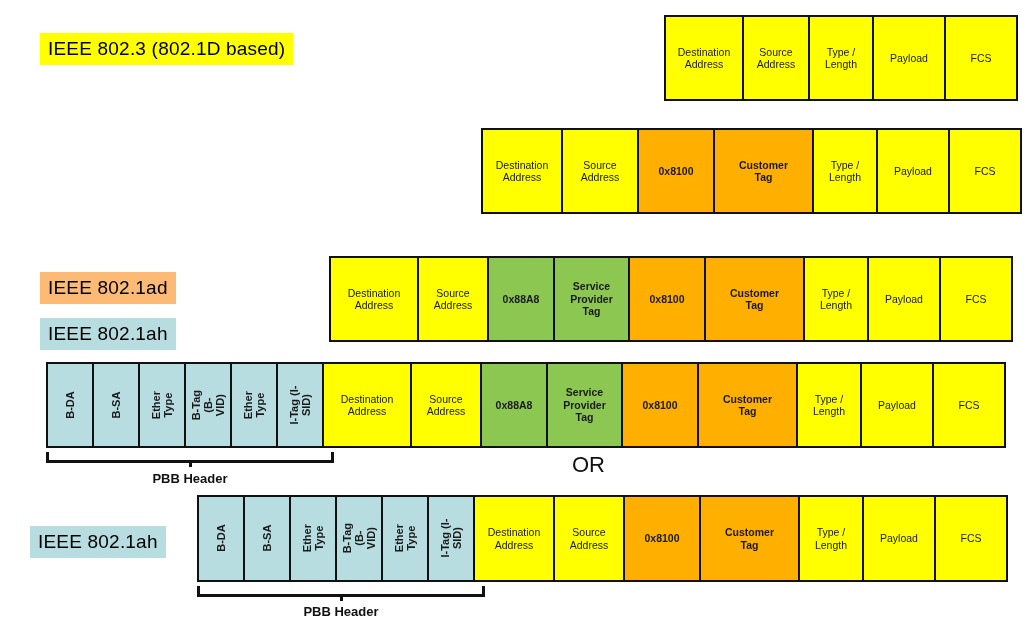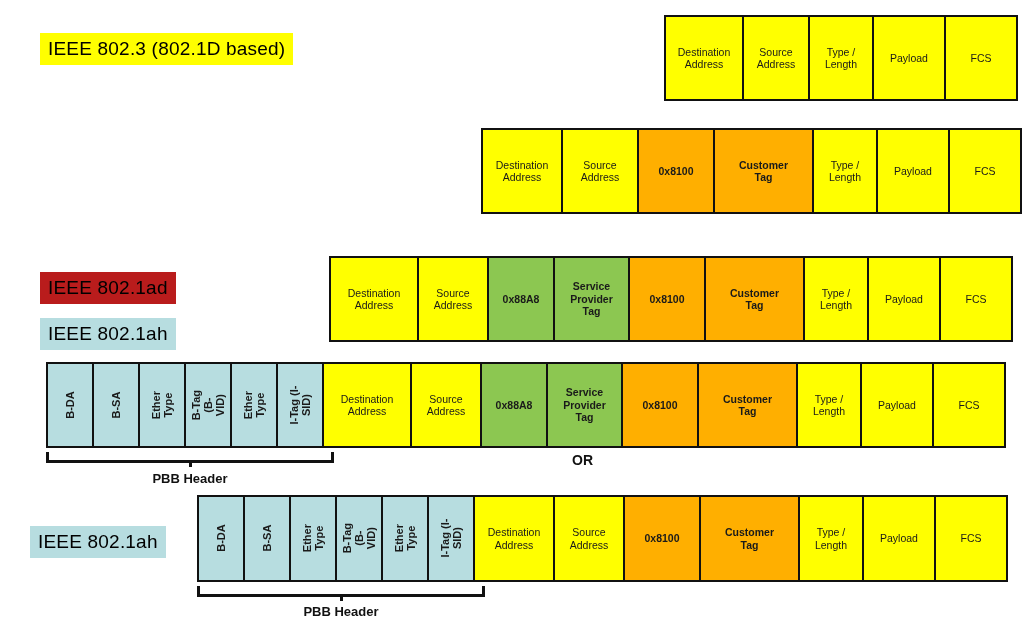--- a/index.html
+++ b/index.html
@@ -99,32 +99,32 @@
     position: absolute;
     font-size: 13px;
     font-weight: bold;
     white-space: nowrap;
     text-align: center;
     color: #111;
   }
 
   .or-label {
     position: absolute;
-    font-size: 14px;
-    font-weight: bold;
+    font-size: 22px;
+    font-weight: normal;
     color: #111;
     white-space: nowrap;
   }
 </style>
 </head>
 <body>
 
 <div id="stage">
     <div class="std-label" style="left: 24px; top: 33px; background: rgb(255, 255, 0);">IEEE 802.3 (802.1D based)</div>
-    <div class="std-label" style="left: 24px; top: 272px; background: #b91c1c;">IEEE 802.1ad</div>
+    <div class="std-label" style="left: 24px; top: 272px; background: #fdba74;">IEEE 802.1ad</div>
     <div class="std-label" style="left: 24px; top: 318px; background: rgb(183, 221, 224);">IEEE 802.1ah</div>
     <div class="std-label" style="left: 14px; top: 526px; background: rgb(183, 221, 224);">IEEE 802.1ah</div>
     <div class="frame-row" style="left: 648px; top: 15px; height: 86px;">
       <div class="field" style="width: 80px; background: rgb(255, 255, 0);">
         <span class="txt">Destination
 Address</span>
       </div>
       <div class="field" style="width: 68px; background: rgb(255, 255, 0);">
         <span class="txt">Source
 Address</span>

